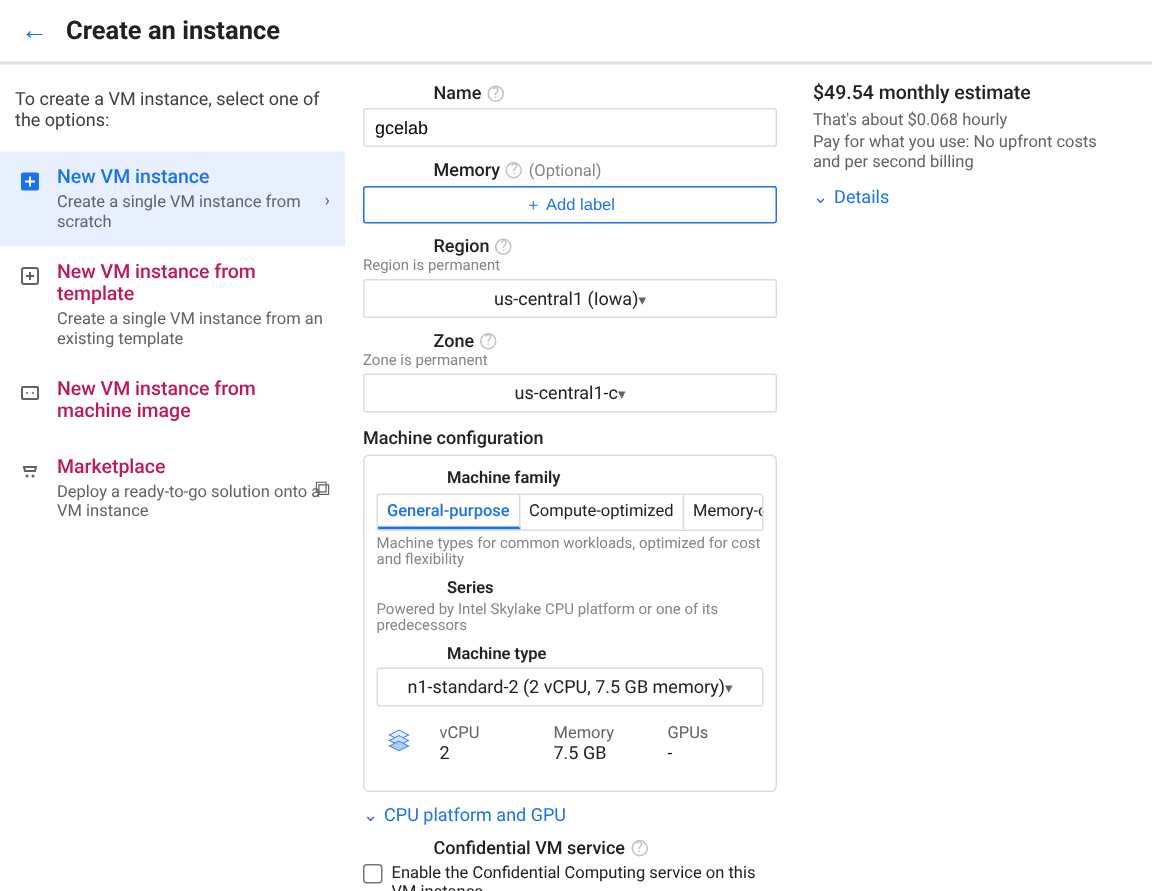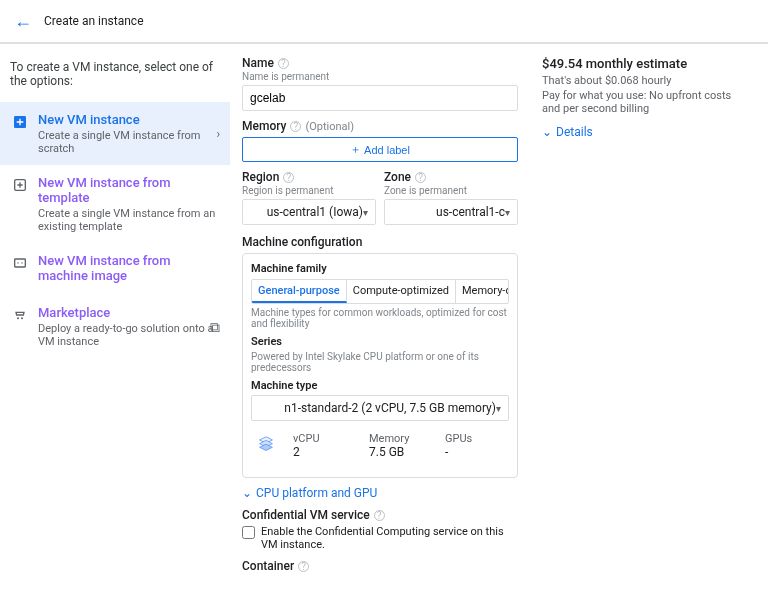--- a/index.html
+++ b/index.html
@@ -1,43 +1,43 @@
 <!DOCTYPE html>
 <html><head>
 <meta charset="utf-8">
 <style>
 * { box-sizing: border-box; margin: 0; padding: 0; }
 body { font-family: Roboto, Arial, sans-serif; font-size: 12px; color: #202124; background: #fff; }
 .topbar { display: flex; align-items: center; padding: 10px 14px; border-bottom: 1px solid #e0e0e0; }
 .topbar .back { color: #1a73e8; font-size: 18px; margin-right: 12px; cursor: pointer; }
-.topbar h1 { font-size: 12px; font-weight: 400; }
+.topbar h1 { font-size: 17px; font-weight: 700; }
 .container { display: flex; }
 .sidebar { width: 230px; padding: 10px 0; }
 .sidebar-intro { font-size: 12px; color: #3c4043; padding: 6px 10px 14px; }
 .side-item { display: flex; align-items: flex-start; padding: 10px 10px; cursor: pointer; position: relative; }
 .side-item .icon { width: 20px; height: 20px; display: flex; align-items: center; justify-content: center; margin-right: 8px; font-size: 14px; color: #5f6368; }
 .side-item .txt { flex: 1; }
-.side-item .title { font-size: 13px; font-weight: 500; color: #8b5cf6; margin-bottom: 2px; }
+.side-item .title { font-size: 13px; font-weight: 500; color: #be185d; margin-bottom: 2px; }
 .side-item .desc { font-size: 11px; color: #5f6368; }
 .side-item.selected { background: #e8f0fe; }
 .side-item.selected .icon { color: #1a73e8; }
 .side-item.selected .title { color: #1a73e8; }
 .side-item .chev { position: absolute; right: 10px; top: 50%; transform: translateY(-50%); color: #5f6368; }
 .side-item .ext { position: absolute; right: 10px; top: 50%; transform: translateY(-50%); color: #5f6368; font-size: 14px; }
 .main { flex: 1; padding: 12px 12px 20px; max-width: 300px; }
 .rightcol { width: 220px; padding: 12px 12px; font-size: 12px; }
-.label-row { display: flex; align-items: center; gap: 4px; }
+.label-row { display: flex; align-items: center; gap: 4px; margin-left: 47px; }
 .label-row .lbl { font-size: 12px; font-weight: 500; color: #202124; }
 .help-ic { color: #bdc1c6; font-size: 10px; border: 1px solid #bdc1c6; border-radius: 50%; width: 11px; height: 11px; display: inline-flex; align-items: center; justify-content: center; }
 .sublabel { font-size: 10px; color: #80868b; margin-top: 1px; }
 .text-input { width: 100%; border: 1px solid #dadce0; border-radius: 2px; padding: 5px 7px; font-size: 12px; margin-top: 3px; }
 .add-label-btn { width: 100%; border: 1px solid #1a73e8; background: #fff; color: #1a73e8; padding: 4px; font-size: 11px; border-radius: 2px; display: flex; align-items: center; justify-content: center; gap: 3px; cursor: pointer; }
-.twocol { display: flex; gap: 8px; }
+.twocol { display: flex; gap: 8px; flex-direction: column; }
 .col { flex: 1; }
-.select-fake { width: 100%; border: 1px solid #dadce0; border-radius: 2px; padding: 5px 7px; font-size: 12px; margin-top: 3px; display: flex; justify-content: flex-end; align-items: center; cursor: pointer; background: #fff; }
+.select-fake { width: 100%; border: 1px solid #dadce0; border-radius: 2px; padding: 5px 7px; font-size: 12px; margin-top: 3px; display: flex; justify-content: center; align-items: center; cursor: pointer; background: #fff; }
 .section-title { font-size: 12px; font-weight: 500; margin: 10px 0 4px; }
 .panel { border: 1px solid #dadce0; border-radius: 4px; padding: 8px; }
 .tabs { display: flex; border: 1px solid #dadce0; border-radius: 2px; overflow: hidden; font-size: 11px; }
 .tab { flex: 1; padding: 4px 6px; text-align: center; border-right: 1px solid #dadce0; cursor: pointer; white-space: nowrap; }
 .tab:last-child { border-right: none; }
 .tab.active { color: #1a73e8; font-weight: 500; border-bottom: 2px solid #1a73e8; }
 .hint { font-size: 10px; color: #80868b; margin-top: 3px; }
 .machine-summary { display: flex; align-items: center; gap: 16px; padding: 8px 4px; }
 .cube-ic { width: 32px; height: 32px; }
 .ms-col { min-width: 60px; }
@@ -124,21 +124,20 @@
       </div>
       <span class="ext">⧉</span>
     </div>
   </div>
 
   <div class="main">
     <div class="label-row">
       <span class="lbl">Name</span>
       <span class="help-ic">?</span>
     </div>
-    <div class="sublabel">Name is permanent</div>
     <input class="text-input" value="gcelab" style="">
 
     <div class="label-row mt8">
       <span class="lbl">Memory</span>
       <span class="help-ic">?</span>
       <span class="optional">(Optional)</span>
     </div>
     <button class="add-label-btn mt4">
         <span>＋</span>
         <span>Add label</span>

